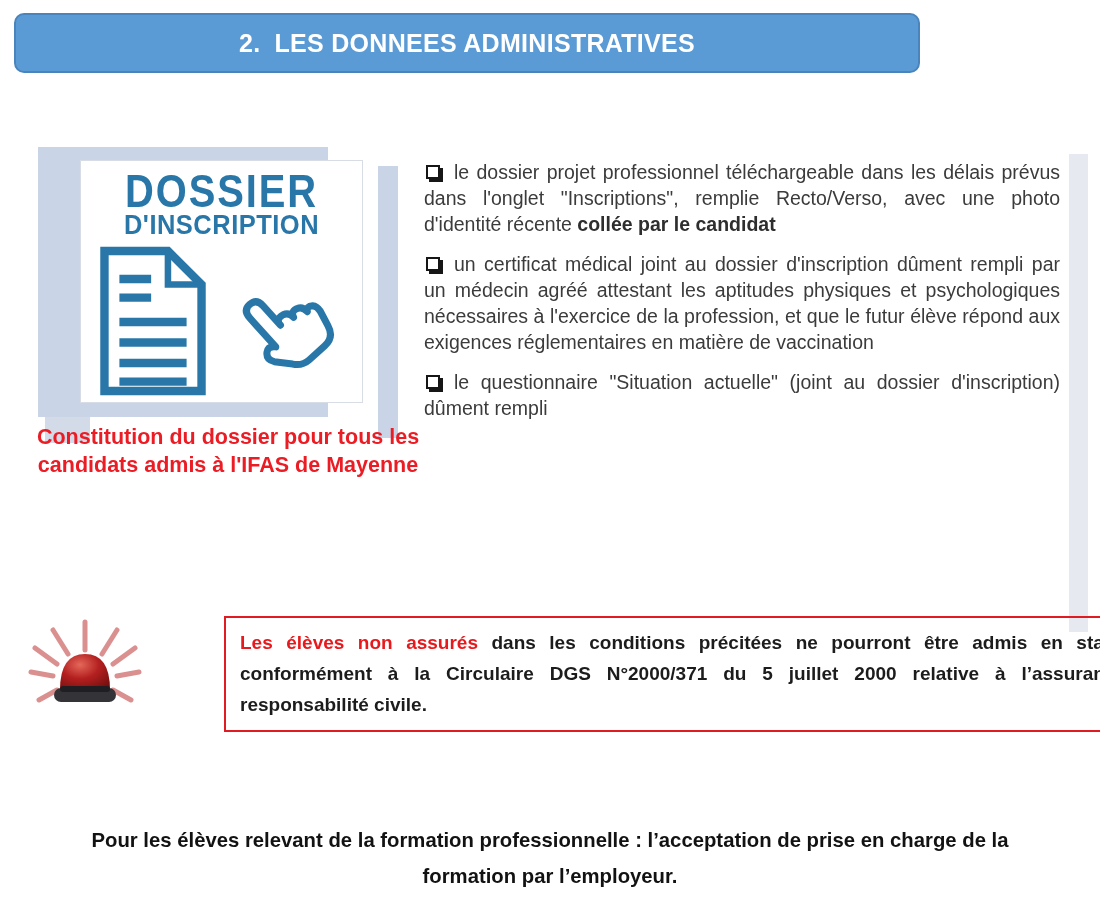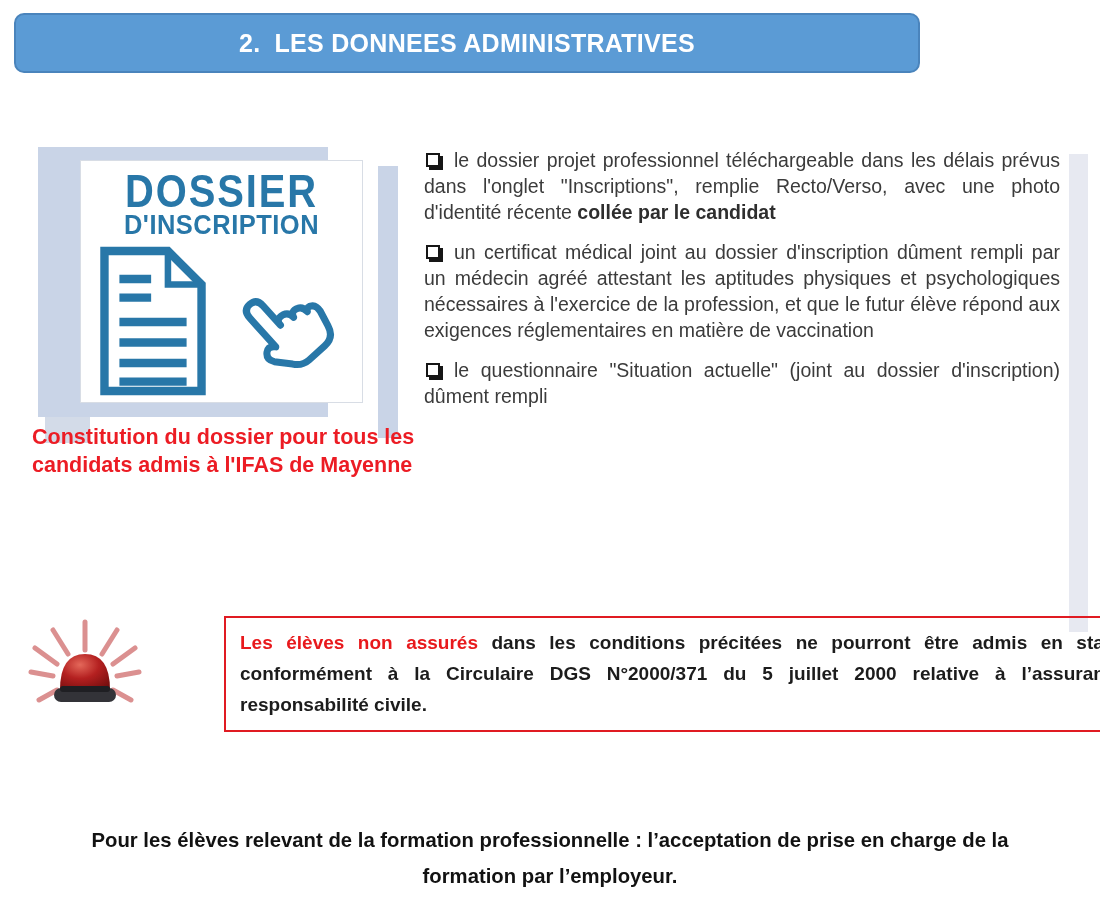--- a/index.html
+++ b/index.html
@@ -47,29 +47,29 @@
   .logo2{
     display:block;
     font-size:26px;font-weight:bold;color:#2877A8;line-height:1.05;
     letter-spacing:.5px;transform:scale(.98,1.05);transform-origin:center top;
   }
   .doc-svg{position:absolute;left:16px;top:84px;}
   .hand-svg{position:absolute;left:128px;top:108px;}
   
   .caption{
     position:absolute;left:32px;top:423px;width:392px;
-    color:#EC1C24;font-weight:bold;
+    text-align:center;color:#EC1C24;font-weight:bold;
     font-size:21.5px;line-height:28px;
   }
   
   .bullets{
     position:absolute;left:424px;top:147px;width:636px;
     color:#3B3B3B;font-size:19.5px;line-height:26px;text-align:justify;
   }
-  .bullets p{margin:0 0 14px 0;}
+  .bullets p{margin:12px 0 14px 0;}
   .bullets b{color:#2E2E2E;}
   .cb{
     display:inline-block;width:10px;height:10px;background:#fff;
     border:2px solid #161616;box-shadow:3px 3px 0 #161616;
     margin:0 14px 0 2px;position:relative;top:0px;
   }
   
   .alarm{position:absolute;left:26px;top:616px;}
   
   .warnbox{

